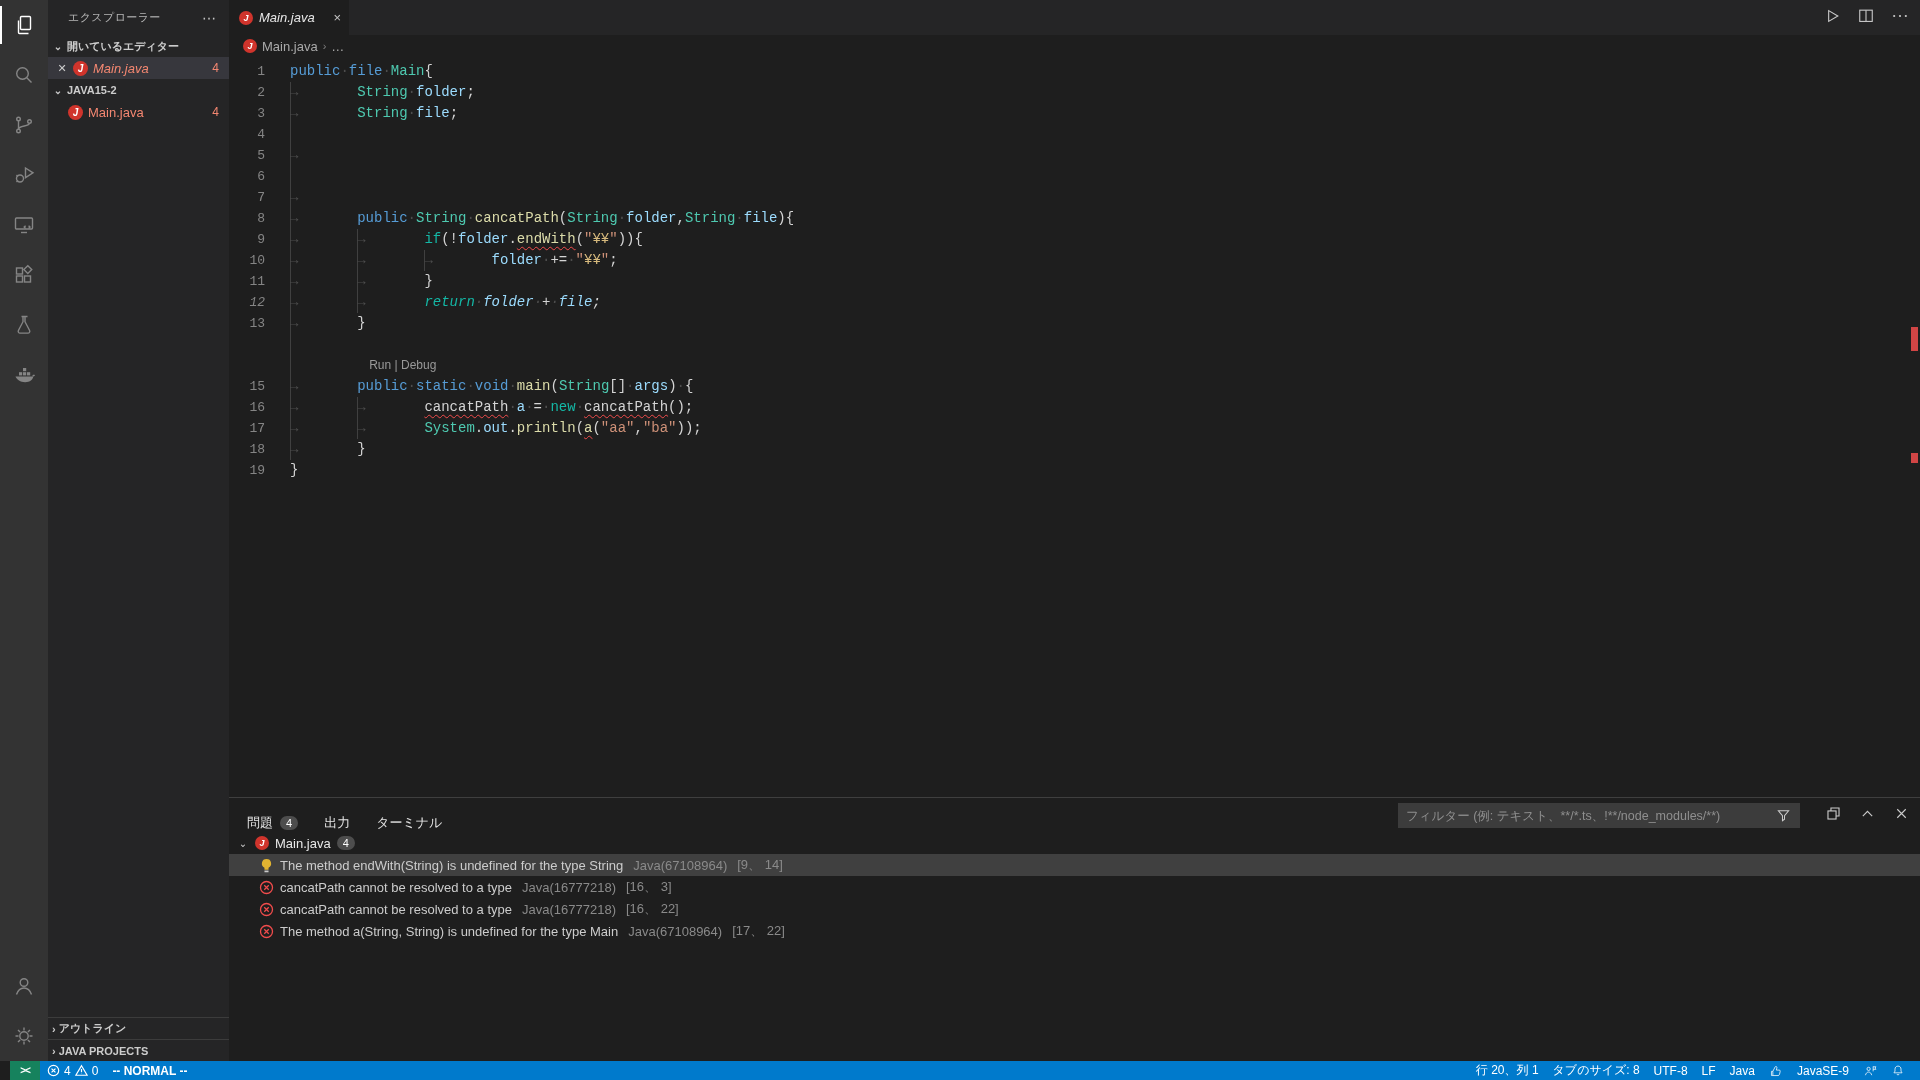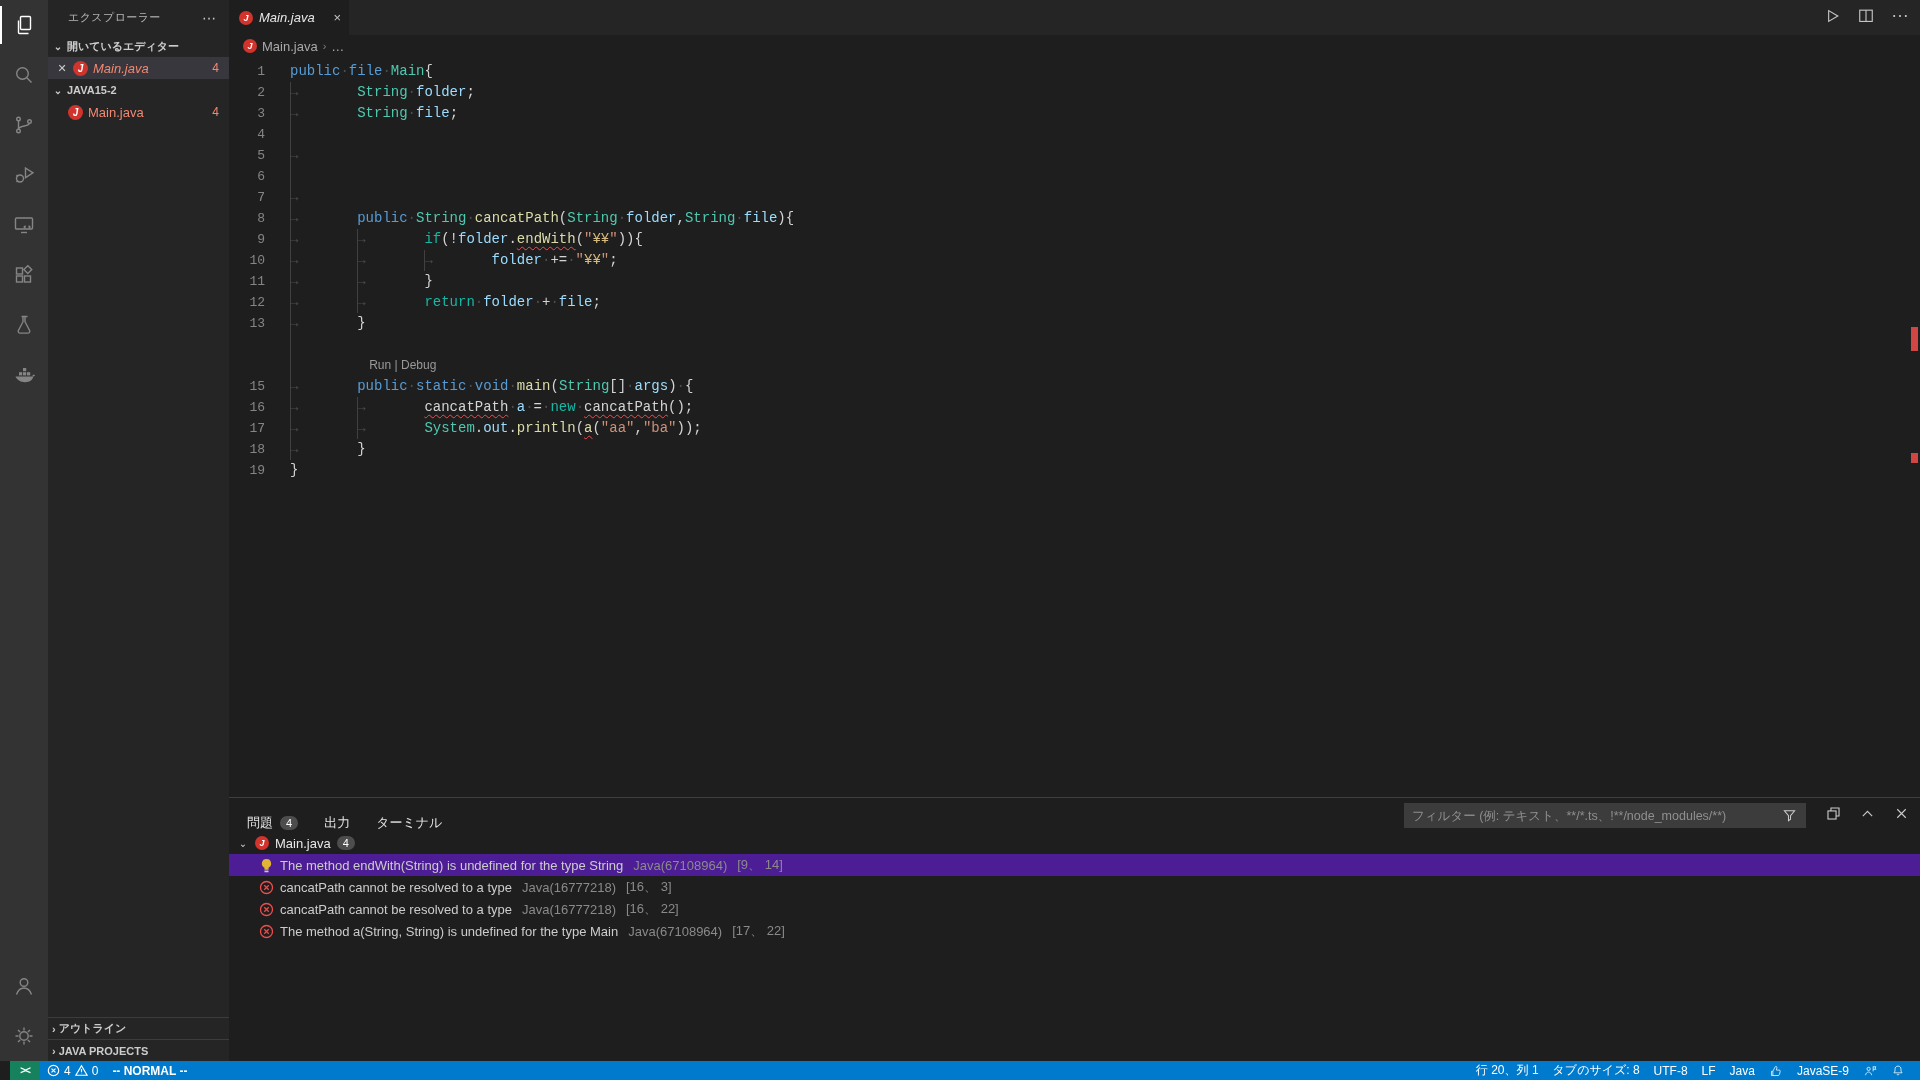--- a/index.html
+++ b/index.html
@@ -63,32 +63,32 @@
   .guide { position:absolute; width:1px; background:#404040; }
   .cursorblk { position:absolute; width:8.4px; height:21px; background:#b4b4b4; }
   .rmark { position:absolute; right:2px; width:7px; background:#f14c4c; opacity:.85; }
 
   
   .panel { position:absolute; left:0; right:0; top:797px; height:264px; background:#1e1e1e; border-top:1px solid #3f3f3f; }
   .panel-head { height:34px; position:relative; display:flex; align-items:flex-end; gap:26px; padding-left:18px; }
   .ptab { font-size:13px; color:#e5e5e5; display:flex; align-items:center; gap:7px; cursor:pointer; }
   .ptab.active { color:#e7e7e7; }
   .pill { background:#4d4d4d; color:#ffffff; font-size:11px; border-radius:10px; padding:1px 6px; }
-  .filterbox { position:absolute; right:114px; top:5px; width:402px; height:25px; background:#3c3c3c; display:flex;
+  .filterbox { position:absolute; right:120px; top:5px; width:402px; height:25px; background:#3c3c3c; display:flex;
                align-items:center; padding:0 8px; }
   .filterbox input { background:transparent; border:none; outline:none; color:#bbbbbb; font-size:12.5px; width:100%;
                      font-family:"Liberation Sans",sans-serif; }
   .filterbox input::placeholder { color:#8f8f8f; }
   .filterbox svg { flex:none; stroke:#cccccc; fill:none; stroke-width:1.2; }
   .panel-icons { position:absolute; right:10px; top:5px; display:flex; gap:17px; align-items:center; height:25px; }
   .panel-icons svg { stroke:#cccccc; fill:none; stroke-width:1.3; cursor:pointer; }
   .pgroup { height:22px; display:flex; align-items:center; gap:6px; padding-left:8px; font-size:13px; color:#e8e8e8; cursor:pointer; }
   .pgroup .chev { color:#cccccc; font-size:10px; width:12px; text-align:center; }
   .prow { height:22px; display:flex; align-items:center; gap:6px; padding-left:30px; font-size:13px; cursor:pointer; }
-  .prow.sel { background:#4c1d95; }
+  .prow.sel { background:#404040; }
   .prow .msg { color:#cccccc; }
   .prow .src, .prow .pos { color:#8a8a8a; margin-left:4px; }
 
   
   .statusbar { position:absolute; left:0; bottom:0; width:1920px; height:19px; background:#007acc; color:#ffffff;
                font-size:12px; display:flex; align-items:center; }
   .sb-dark { width:10px; height:19px; background:#1e1e1e; }
   .remote { width:30px; height:19px; background:#16825d; display:flex; align-items:center; justify-content:center;
             font-size:10px; font-weight:bold; letter-spacing:-1px; cursor:pointer; }
   .st-item { display:flex; align-items:center; gap:4px; padding:0 7px; height:19px; cursor:pointer; }
@@ -250,21 +250,21 @@
         <div class="crow" style="top: 25px;"><span class="gut">2</span><span class="ctext"><span class="seg b">→</span><span class="seg t">String</span><span class="seg w">·</span><span class="seg v">folder</span><span class="seg p">;</span></span></div>
         <div class="crow" style="top: 46px;"><span class="gut">3</span><span class="ctext"><span class="seg b">→</span><span class="seg t">String</span><span class="seg w">·</span><span class="seg v">file</span><span class="seg p">;</span></span></div>
         <div class="crow" style="top: 67px;"><span class="gut">4</span><span class="ctext"></span></div>
         <div class="crow" style="top: 88px;"><span class="gut">5</span><span class="ctext"><span class="seg b">→</span></span></div>
         <div class="crow" style="top: 109px;"><span class="gut">6</span><span class="ctext"></span></div>
         <div class="crow" style="top: 130px;"><span class="gut">7</span><span class="ctext"><span class="seg b">→</span></span></div>
         <div class="crow" style="top: 151px;"><span class="gut">8</span><span class="ctext"><span class="seg b">→</span><span class="seg k">public</span><span class="seg w">·</span><span class="seg t">String</span><span class="seg w">·</span><span class="seg f">cancatPath</span><span class="seg p">(</span><span class="seg t">String</span><span class="seg w">·</span><span class="seg v">folder</span><span class="seg p">,</span><span class="seg t">String</span><span class="seg w">·</span><span class="seg v">file</span><span class="seg p">){</span></span></div>
         <div class="crow" style="top: 172px;"><span class="gut">9</span><span class="ctext"><span class="seg b">→</span><span class="seg b">→</span><span class="seg c">if</span><span class="seg p">(!</span><span class="seg v">folder</span><span class="seg p">.</span><span class="seg f q">endWith</span><span class="seg p">(</span><span class="seg s">"</span><span class="seg e">¥¥</span><span class="seg s">"</span><span class="seg p">)){</span></span></div>
         <div class="crow" style="top: 193px;"><span class="gut">10</span><span class="ctext"><span class="seg b">→</span><span class="seg b">→</span><span class="seg b">→</span><span class="seg v">folder</span><span class="seg w">·</span><span class="seg p">+=</span><span class="seg w">·</span><span class="seg s">"</span><span class="seg e">¥¥</span><span class="seg s">"</span><span class="seg p">;</span></span></div>
         <div class="crow" style="top: 214px;"><span class="gut">11</span><span class="ctext"><span class="seg b">→</span><span class="seg b">→</span><span class="seg p">}</span></span></div>
-        <div class="crow" style="top: 235px;"><span class="gut">12</span><span class="ctext"><span class="seg b">→</span><span class="seg b">→</span><span class="seg c">return</span><span class="seg w">·</span><span class="seg v">folder</span><span class="seg w">·</span><span class="seg p">+</span><span class="seg w">·</span><span class="seg v">file</span><span class="seg p">;</span></span></div>
+        <div class="crow" style="top: 235px; font-style: italic;"><span class="gut">12</span><span class="ctext"><span class="seg b">→</span><span class="seg b">→</span><span class="seg c">return</span><span class="seg w">·</span><span class="seg v">folder</span><span class="seg w">·</span><span class="seg p">+</span><span class="seg w">·</span><span class="seg v">file</span><span class="seg p">;</span></span></div>
         <div class="crow" style="top: 256px;"><span class="gut">13</span><span class="ctext"><span class="seg b">→</span><span class="seg p">}</span></span></div>
         <div class="lens" style="top: 298px; left: 128.2px;">Run | Debug</div>
         <div class="crow" style="top: 319px;"><span class="gut">15</span><span class="ctext"><span class="seg b">→</span><span class="seg k">public</span><span class="seg w">·</span><span class="seg k">static</span><span class="seg w">·</span><span class="seg k">void</span><span class="seg w">·</span><span class="seg f">main</span><span class="seg p">(</span><span class="seg t">String</span><span class="seg p">[]</span><span class="seg w">·</span><span class="seg v">args</span><span class="seg p">)</span><span class="seg w">·</span><span class="seg p">{</span></span></div>
         <div class="crow" style="top: 340px;"><span class="gut">16</span><span class="ctext"><span class="seg b">→</span><span class="seg b">→</span><span class="seg p q">cancatPath</span><span class="seg w">·</span><span class="seg v">a</span><span class="seg w">·</span><span class="seg p">=</span><span class="seg w">·</span><span class="seg c">new</span><span class="seg w">·</span><span class="seg p q">cancatPath</span><span class="seg p">();</span></span></div>
         <div class="crow" style="top: 361px;"><span class="gut">17</span><span class="ctext"><span class="seg b">→</span><span class="seg b">→</span><span class="seg t">System</span><span class="seg p">.</span><span class="seg v">out</span><span class="seg p">.</span><span class="seg f">println</span><span class="seg p">(</span><span class="seg f q">a</span><span class="seg p">(</span><span class="seg s">"aa"</span><span class="seg p">,</span><span class="seg s">"ba"</span><span class="seg p">));</span></span></div>
         <div class="crow" style="top: 382px;"><span class="gut">18</span><span class="ctext"><span class="seg b">→</span><span class="seg p">}</span></span></div>
         <div class="crow" style="top: 403px;"><span class="gut">19</span><span class="ctext"><span class="seg p">}</span></span></div>
         <div class="rmark" style="top: 270px; height: 24px;"></div>
         <div class="rmark" style="top: 396px; height: 10px;"></div>
       </div>

